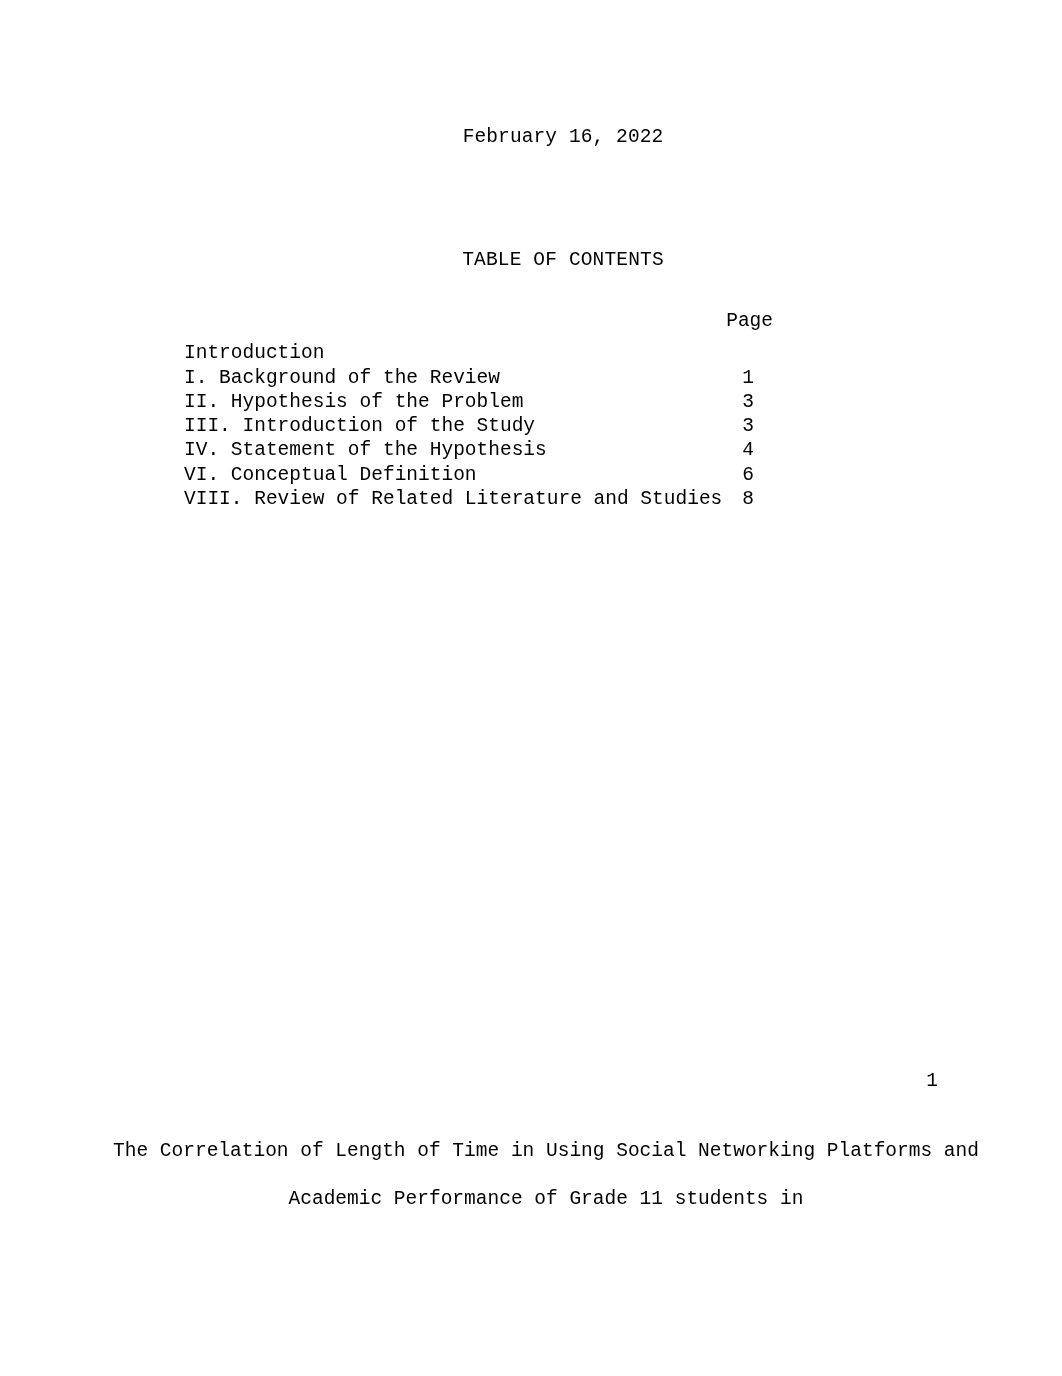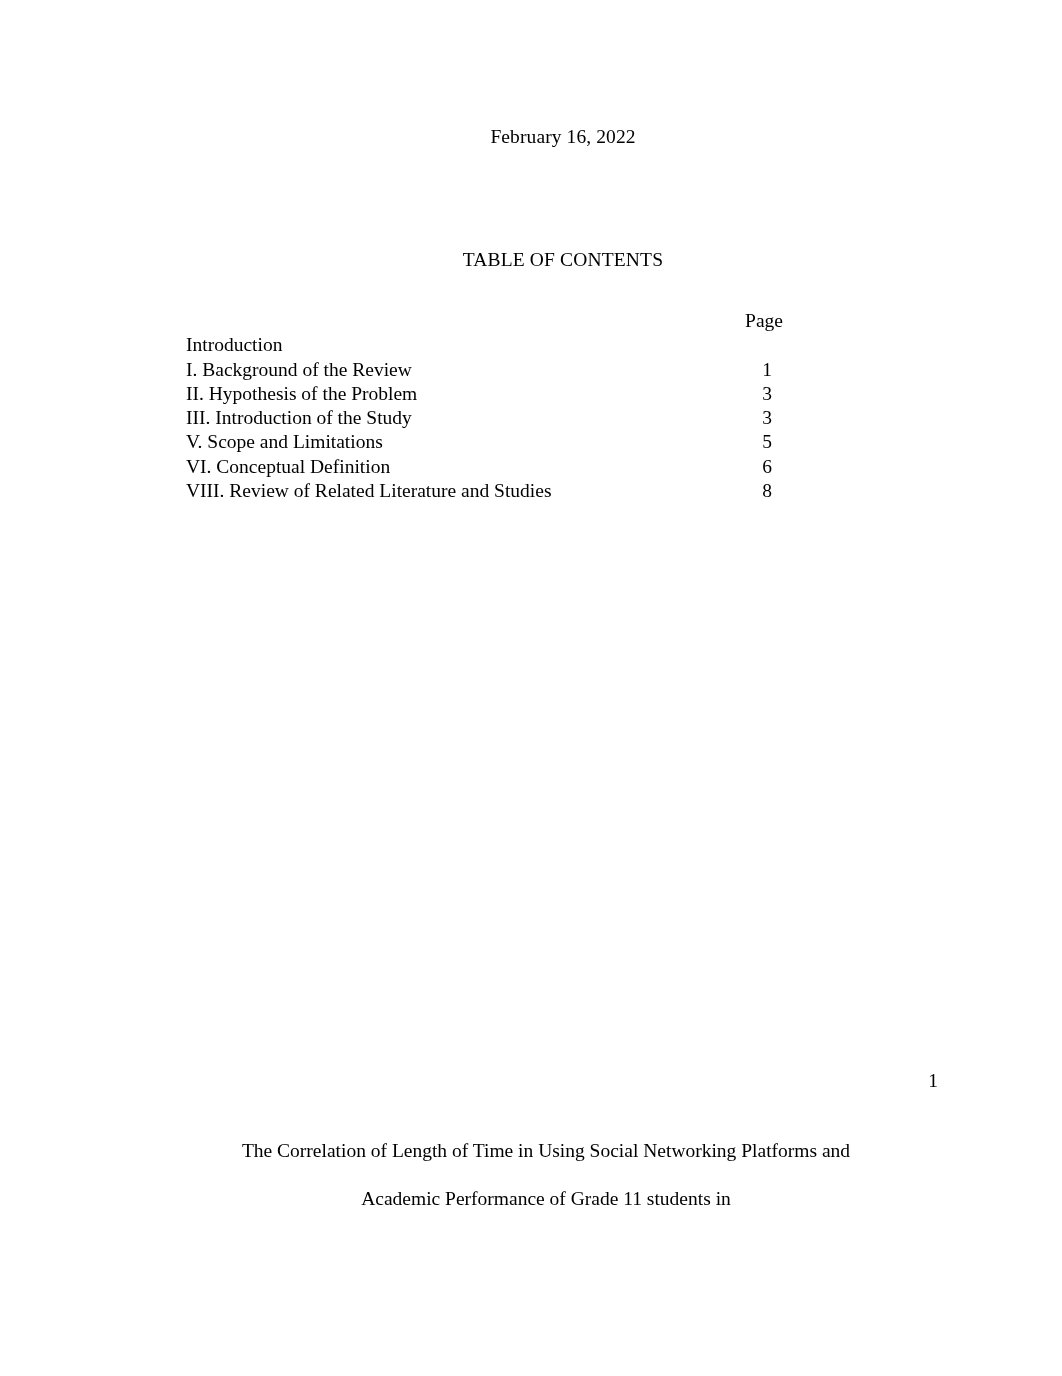--- a/index.html
+++ b/index.html
@@ -8,21 +8,21 @@
     padding: 0;
     background: #ffffff;
   }
 
   .page {
     position: relative;
     width: 1062px;
     height: 1376px;
     background: #ffffff;
     color: #000000;
-    font-family: Liberation Serif, serif;
+    font-family: Liberation Mono, monospace;
     overflow: hidden;
     -webkit-font-smoothing: antialiased;
   }
 
   
   .date-line {
     position: absolute;
     left: 0;
     top: 124px;
     width: 1126px;          
@@ -40,36 +40,36 @@
     width: 1126px;          
     text-align: center;
     font-size: 19.5px;
     line-height: 26px;
     letter-spacing: 0.15px;
   }
 
   
   .toc-block {
     position: absolute;
-    left: 186px;
+    left: 176px;
     top: 309px;
     width: 598px;
     font-size: 19.5px;
   }
 
   .toc-page-header {
     text-align: right;
     line-height: 24.3px;
     height: 24.3px;
     padding-right: 1px;
   }
 
   .toc-list {
     list-style: none;
-    margin: 0;
+    margin: 8px;
     padding: 0;
   }
 
   .toc-row {
     display: flex;
     align-items: baseline;
     justify-content: space-between;
     line-height: 24.3px;
     height: 24.3px;
     white-space: nowrap;
@@ -138,22 +138,22 @@
       </li>
       <li class="toc-row">
         <span class="toc-title">II. Hypothesis of the Problem</span>
         <span class="toc-pageno">3</span>
       </li>
       <li class="toc-row">
         <span class="toc-title">III. Introduction of the Study</span>
         <span class="toc-pageno">3</span>
       </li>
       <li class="toc-row">
-        <span class="toc-title">V. Scope and Limitations</span>
-        <span class="toc-pageno">5</span>
+        <span class="toc-title">IV. Statement of the Hypothesis</span>
+        <span class="toc-pageno">4</span>
       </li>
       <li class="toc-row">
         <span class="toc-title">VI. Conceptual Definition</span>
         <span class="toc-pageno">6</span>
       </li>
       <li class="toc-row">
         <span class="toc-title">VIII. Review of Related Literature and Studies</span>
         <span class="toc-pageno">8</span>
       </li>
     </ul>

